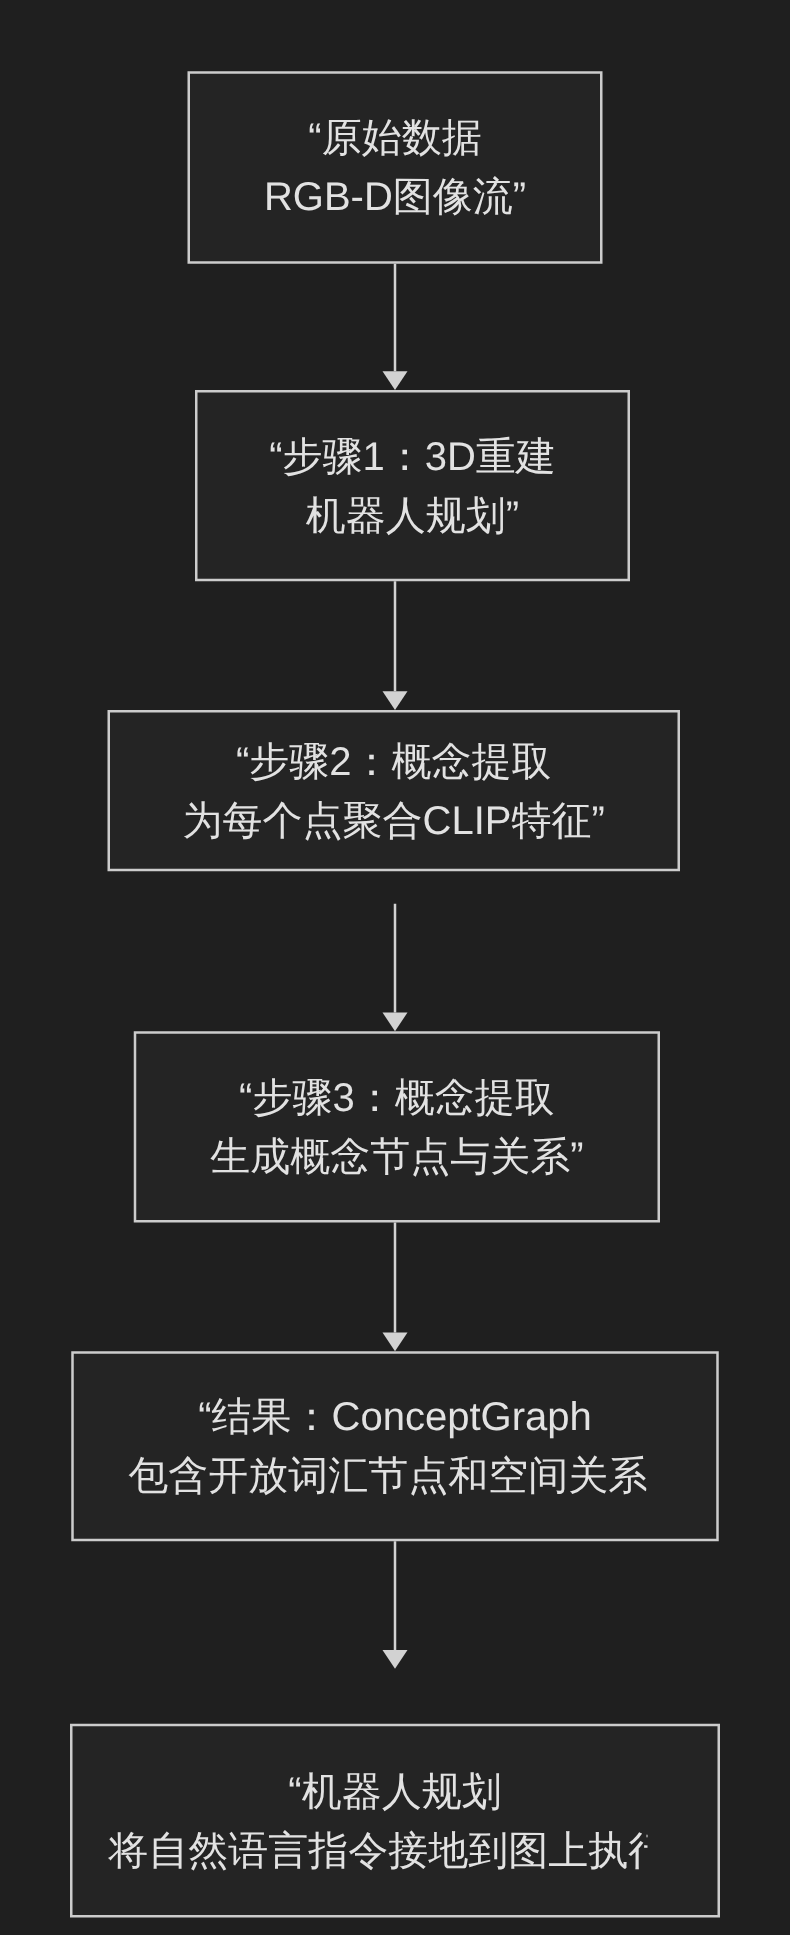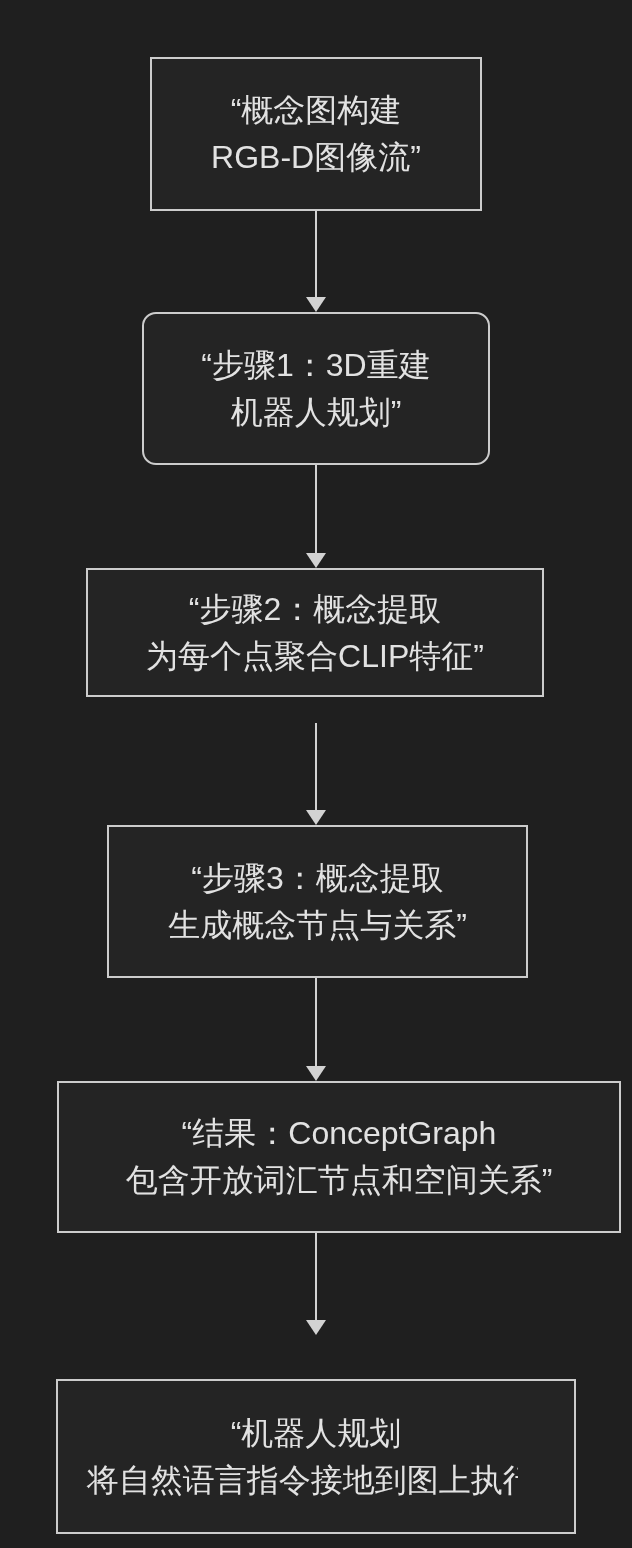--- a/index.html
+++ b/index.html
@@ -42,24 +42,24 @@
     top: 0; bottom: 0; left: 0; right: 56px;
     overflow: hidden;
   }
   .clip-box .cliplayer .lines {
     position: absolute;
     top: 0; left: 0;
     height: 100%;
     width: calc(100% + 56px);
   }
   .b1 { left: 150px; top: 57px;   width: 332px; height: 154px; }
-  .b2 { left: 142px; top: 312px;  width: 348px; height: 153px; border-radius: 14px; }
+  .b2 { left: 156px; top: 312px;  width: 348px; height: 153px; }
   .b3 { left: 86px;  top: 568px;  width: 458px; height: 129px; }
   .b4 { left: 107px; top: 825px;  width: 421px; height: 153px; }
-  .b5 { left: 57px;  top: 1081px; width: 564px; height: 152px; }
+  .b5 { left: 57px;  top: 1081px; width: 518px; height: 152px; }
   .b6 { left: 56px;  top: 1335px; width: 520px; height: 155px; margin-top: 44px; }
 
   .arrow {
     position: absolute;
     left: 306px;
     width: 20px;
     display: flex;
     flex-direction: column;
     align-items: center;
   }
@@ -81,21 +81,21 @@
   .a4 { top: 978px;  height: 103px; }
   .a5 { top: 1233px; height: 102px; }
 </style>
 </head>
 <body>
 
 <div class="canvas">
 
   <div class="box b1">
     <div class="lines">
-      <div class="line">“概念图构建</div>
+      <div class="line">“原始数据</div>
       <div class="line">RGB-D图像流”</div>
     </div>
   </div>
 
   <div class="arrow a1">
     <div class="shaft"></div>
     <div class="head"></div>
   </div>
 
   <div class="box b2">

